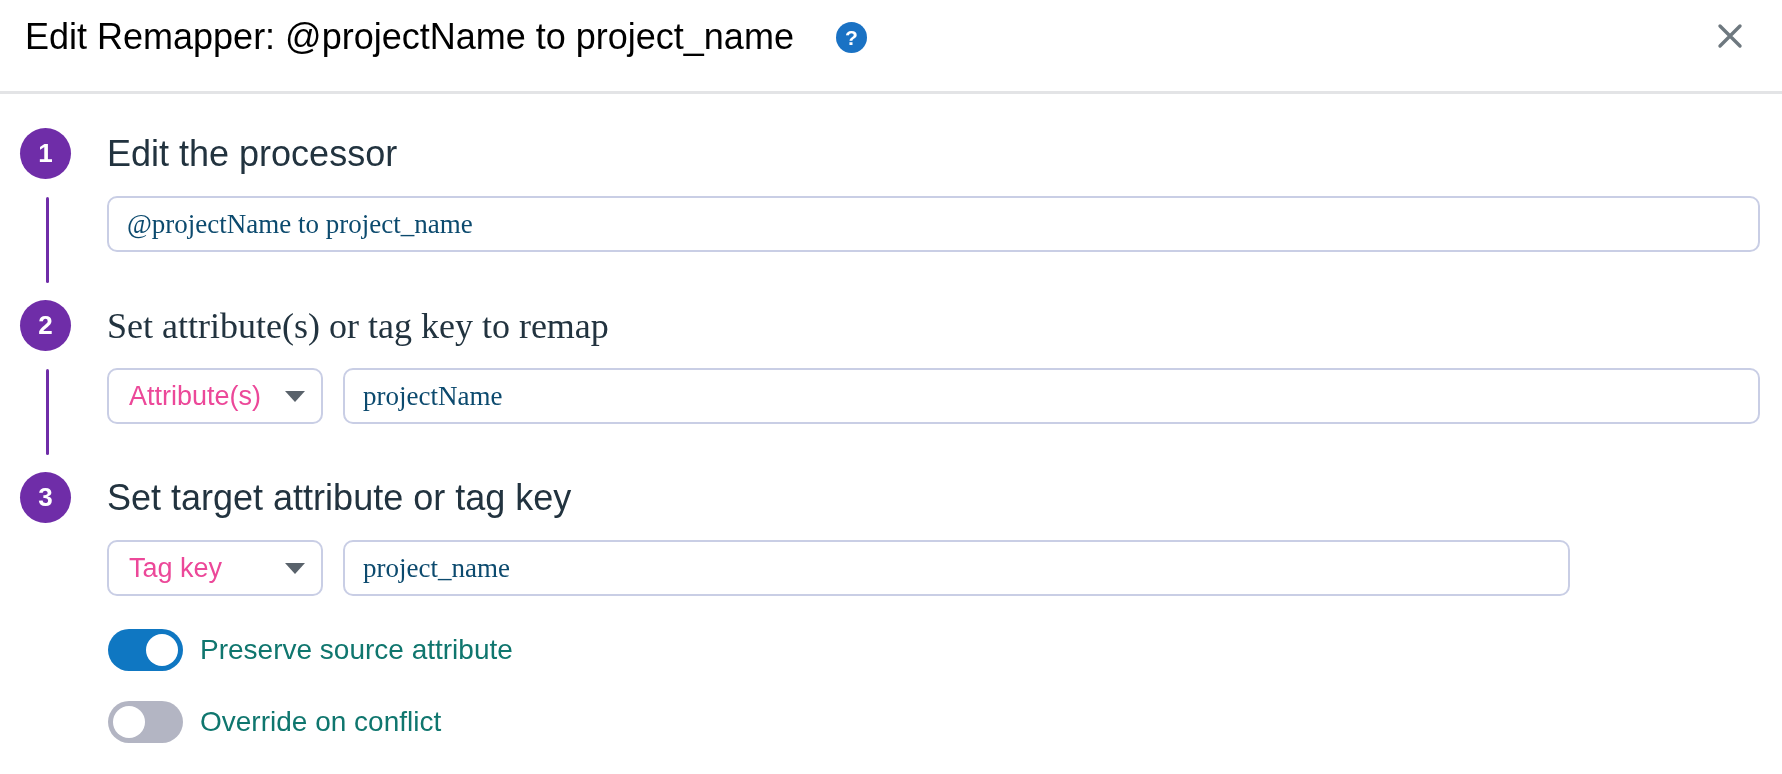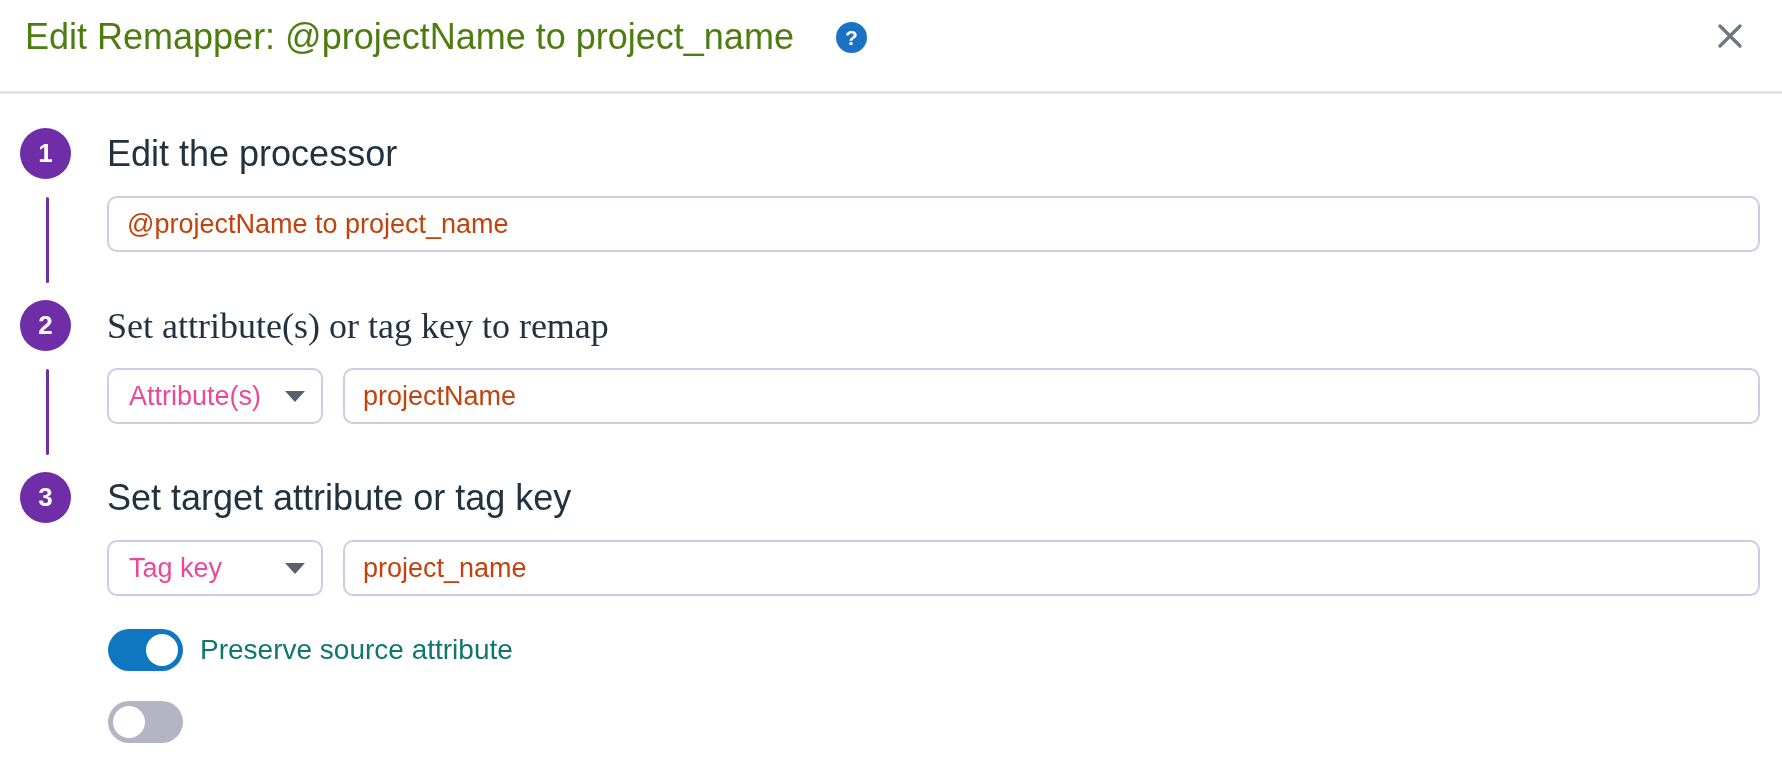--- a/index.html
+++ b/index.html
@@ -27,21 +27,21 @@
     background: #ffffff;
   }
   .title {
     position: absolute;
     left: 25px;
     top: 8px;
     height: 58px;
     line-height: 58px;
     font-size: 36px;
     font-weight: 400;
-    color: #4d7c0f;
+    color: #000000;
     white-space: nowrap;
   }
   .help-icon {
     position: absolute;
     left: 836px;
     top: 22px;
     width: 31px;
     height: 31px;
     border-radius: 50%;
     background: #1a72c4;
@@ -105,23 +105,23 @@
 
   
   .text-input {
     position: absolute;
     height: 56px;
     box-sizing: border-box;
     border: 2px solid #c9cee5;
     border-radius: 10px;
     background: #ffffff;
     padding: 0 18px;
-    font-family: Liberation Sans, sans-serif;
+    font-family: Liberation Serif, serif;
     font-size: 27px;
-    color: #c2410c;
+    color: #0c4a6e;
     outline: none;
   }
   .select-box {
     position: absolute;
     left: 107px;
     width: 216px;
     height: 56px;
     box-sizing: border-box;
     border: 2px solid #c9cee5;
     border-radius: 10px;
@@ -204,24 +204,25 @@
   </div>
   <input class="text-input" style="left: 343px; top: 368px; width: 1417px;" type="text" value="projectName">
   <div class="connector" style="top:369px; height:86px;"></div>
 
   <div class="step-circle" style="top:472px;">3</div>
   <div class="step-heading" style="top:474px;">Set target attribute or tag key</div>
   <div class="select-box" style="top:540px;">
     <span>Tag key</span>
     <span class="caret"></span>
   </div>
-  <input class="text-input" style="left: 343px; top: 540px; width: 1417px;" type="text" value="project_name">
+  <input class="text-input" style="left: 343px; top: 540px; width: 1227px;" type="text" value="project_name">
 
   <div class="toggle on" style="top:629px;">
     <div class="knob"></div>
   </div>
   <div class="toggle-label" style="top:629px;">Preserve source attribute</div>
 
   <div class="toggle off" style="top:701px;">
     <div class="knob"></div>
   </div>
+  <div class="toggle-label" style="top:701px;">Override on conflict</div>
 
 </div>
 
 </body></html>

